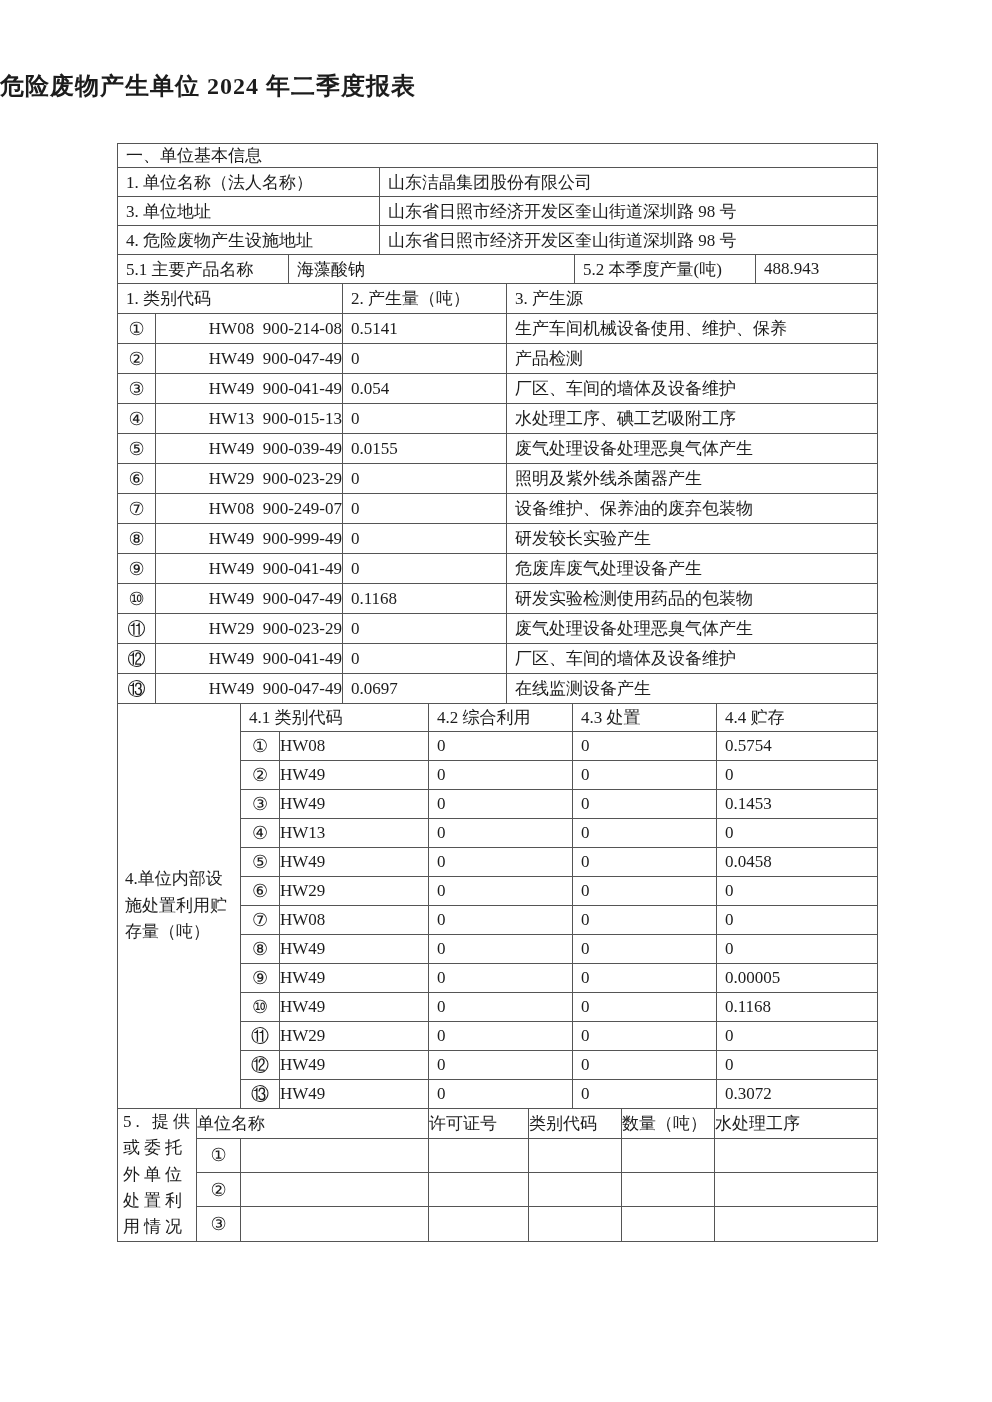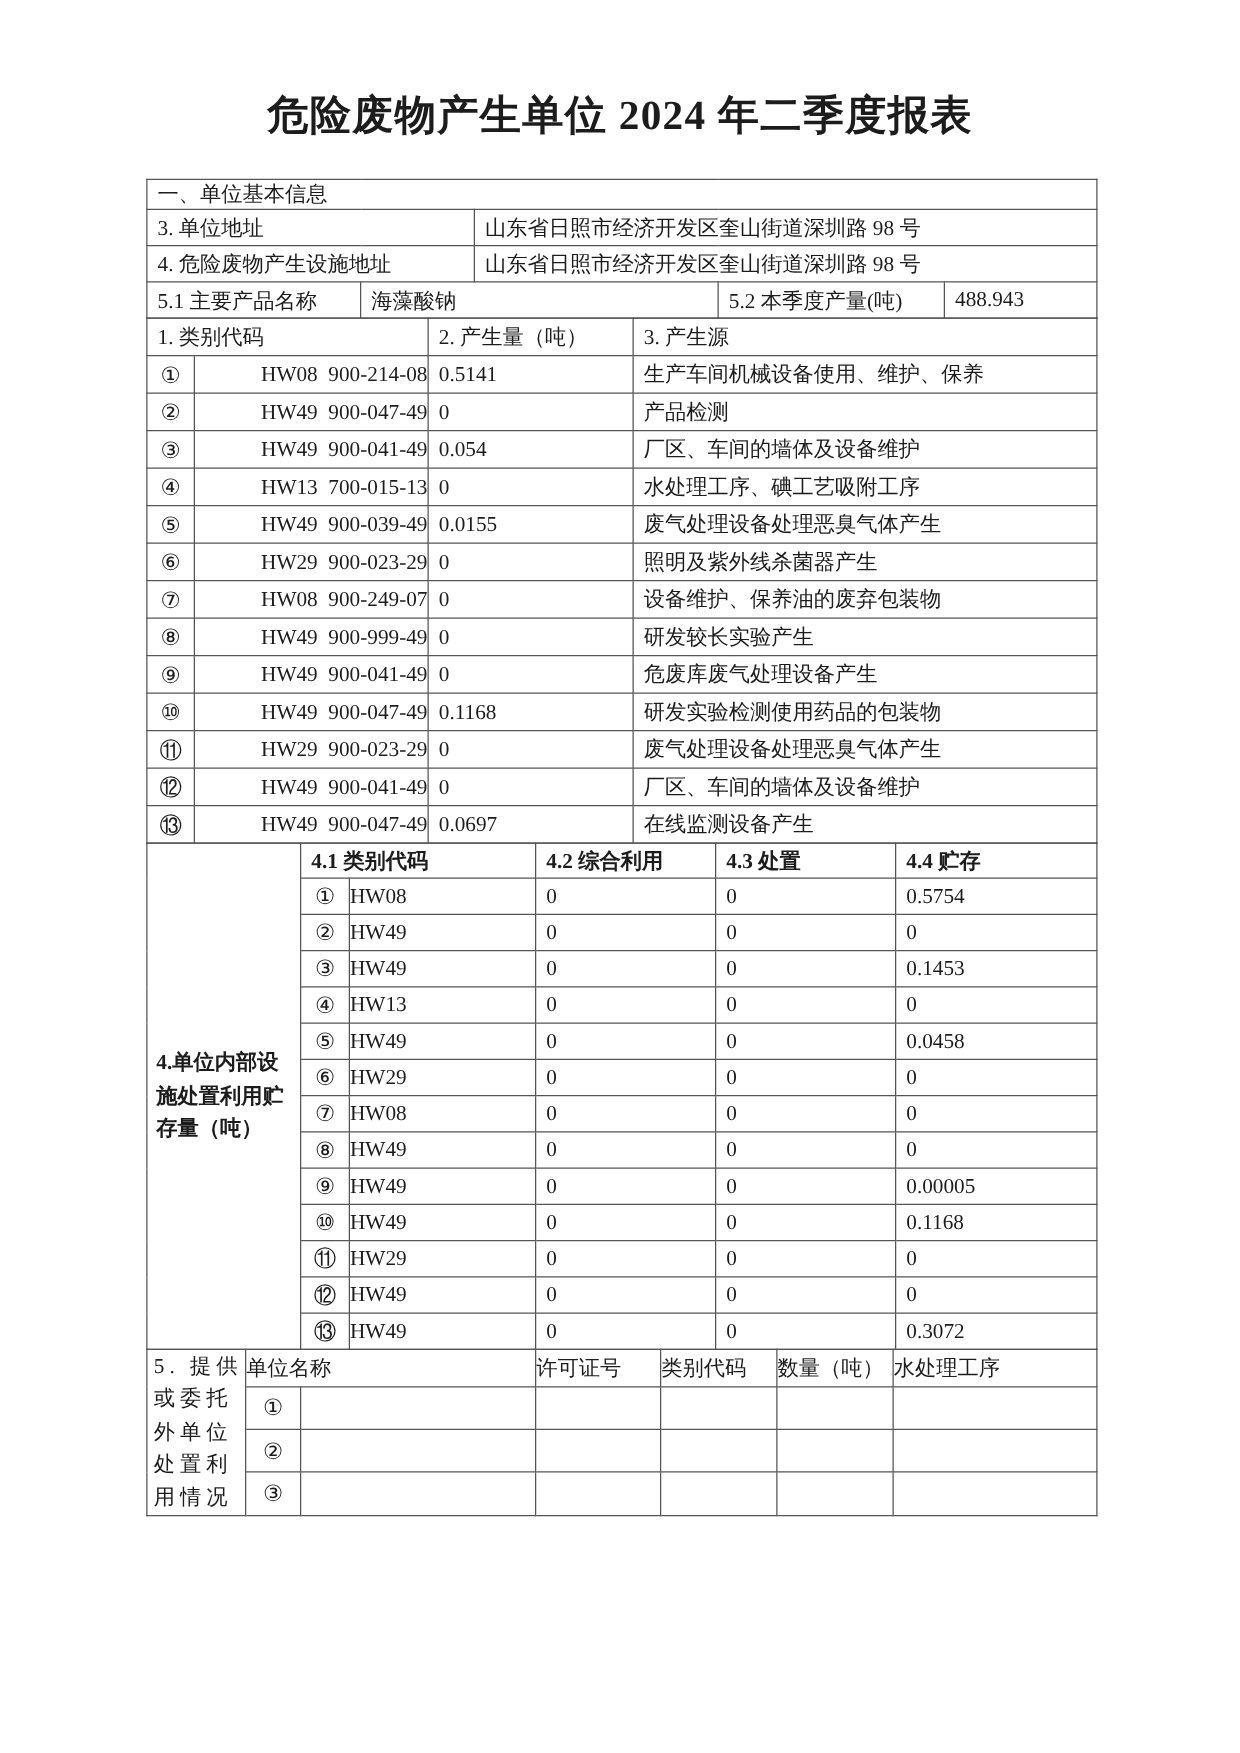--- a/index.html
+++ b/index.html
@@ -11,22 +11,22 @@
     background: #ffffff;
     font-family: "Liberation Serif", "DejaVu Serif", serif;
     color: #1c1c1c;
     overflow: hidden;
   }
   .title {
     position: absolute;
     top: 70px;
     left: 0;
     width: 100%;
-    text-align: center;
-    font-size: 33px;
+    text-align: left;
+    font-size: 24px;
     font-weight: bold;
     letter-spacing: 1px;
   }
   .tables {
     position: absolute;
     top: 143px;
     left: 117px;
     width: 760px;
   }
   table {
@@ -46,21 +46,21 @@
     white-space: nowrap;
   }
   
   .sec1 .heading-row td { height: 24px; }
   .sec1 .field-row td { height: 29px; }
   .sec1 .heading2-row td { height: 27px; }
   
   .sec2 .head-row td { height: 30px; }
   .sec2 .data-row td { height: 30px; }
   
-  .sec4 .head-row td { height: 28px; font-weight: bold; }
+  .sec4 .head-row td { height: 28px; }
   .sec4 .data-row td { height: 29px; }
   
   .sec5 .head-row td { height: 26px; }
   .sec5 .data-row td { height: 30px; }
 
   td.center { padding: 0; }
   td.marker { text-align: center; padding: 0; font-size: 18px; }
   td.code-pair { text-align: right; padding: 0; white-space: pre; }
   td.side-label {
     vertical-align: middle;
@@ -83,20 +83,24 @@
       <colgroup>
           <col style="width:171px">
           <col style="width:91px">
           <col style="width:195px">
           <col style="width:181px">
           <col style="width:122px">
         </colgroup>
       <tbody>
           <tr class="heading-row">
         <td colspan="5">一、单位基本信息</td>
+      </tr>
+      <tr class="field-row">
+        <td colspan="2">1. 单位名称（法人名称）</td>
+        <td colspan="3">山东洁晶集团股份有限公司</td>
       </tr>
       <tr class="field-row">
         <td colspan="2">3. 单位地址</td>
         <td colspan="3">山东省日照市经济开发区奎山街道深圳路 98 号</td>
       </tr>
       <tr class="field-row">
         <td colspan="2">4. 危险废物产生设施地址</td>
         <td colspan="3">山东省日照市经济开发区奎山街道深圳路 98 号</td>
       </tr>
       <tr class="field-row">
@@ -134,21 +138,21 @@
         <td>产品检测</td>
       </tr>
       <tr class="data-row">
         <td class="marker">③</td>
         <td class="code-pair">HW49  900-041-49</td>
         <td>0.054</td>
         <td>厂区、车间的墙体及设备维护</td>
       </tr>
       <tr class="data-row">
         <td class="marker">④</td>
-        <td class="code-pair">HW13  700-015-13</td>
+        <td class="code-pair">HW13  900-015-13</td>
         <td>0</td>
         <td>水处理工序、碘工艺吸附工序</td>
       </tr>
       <tr class="data-row">
         <td class="marker">⑤</td>
         <td class="code-pair">HW49  900-039-49</td>
         <td>0.0155</td>
         <td>废气处理设备处理恶臭气体产生</td>
       </tr>
       <tr class="data-row">

